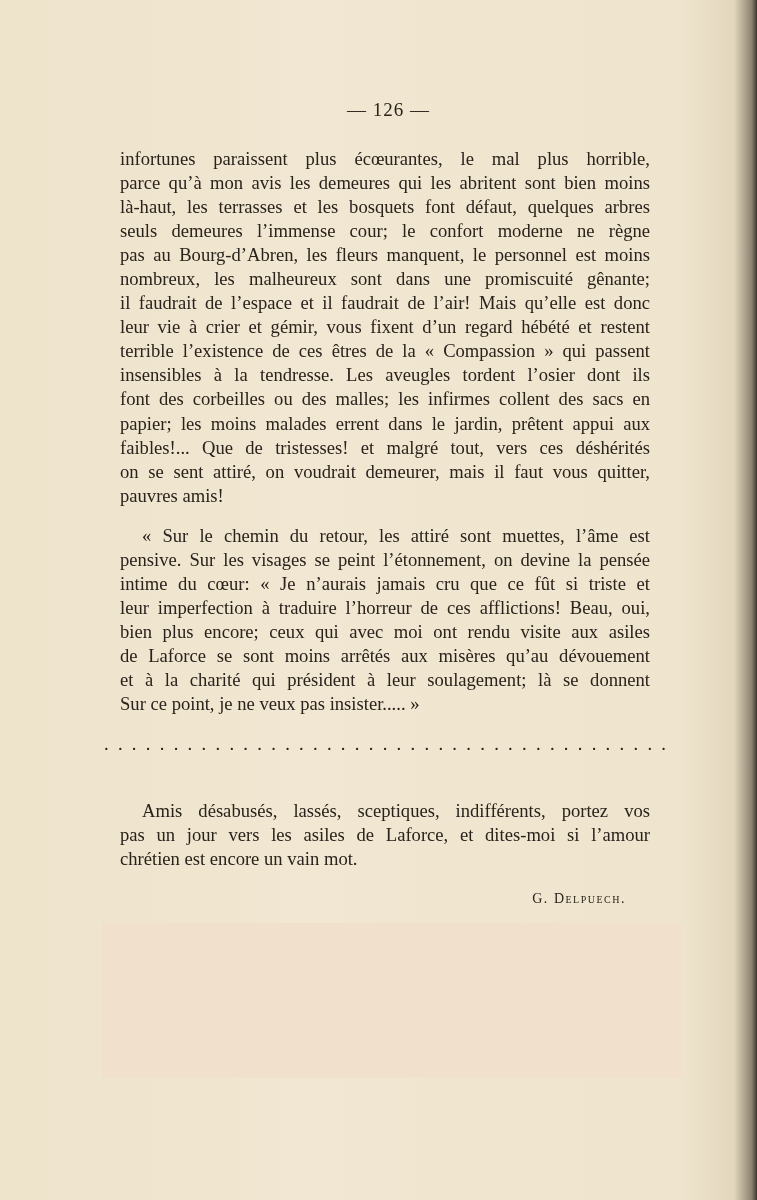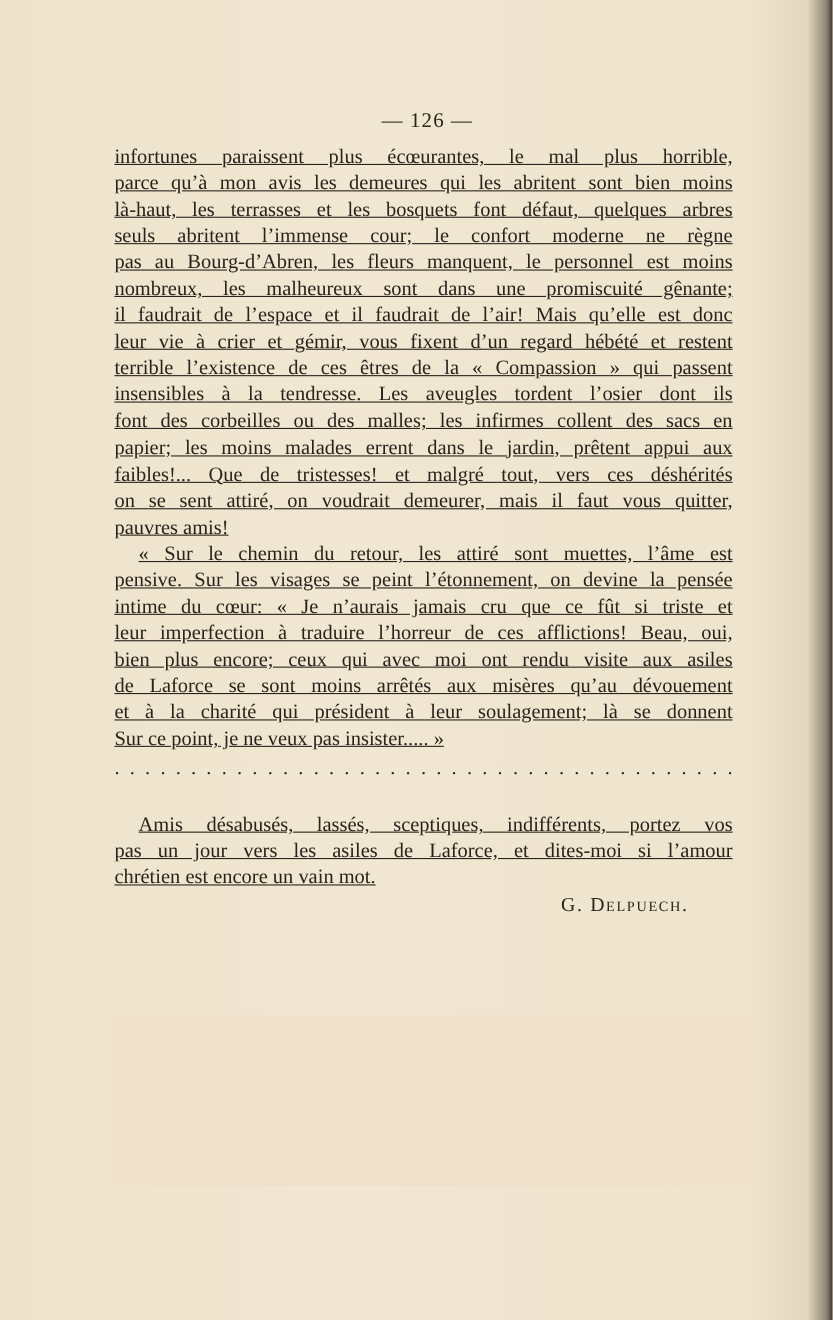--- a/index.html
+++ b/index.html
@@ -17,51 +17,51 @@
   .folio {
     position: absolute; top: 99px; left: 0; width: 757px;
     text-align: center; font-size: 19px; letter-spacing: 1px;
     margin-left: 10px;
   }
   .text {
     position: absolute; left: 104px; width: 562px; top: 131px;
     font-size: 18.6px; line-height: 24.05px;
     text-align: justify;
   }
-  .text p { margin: 0; text-decoration: underline; }
+  .text p { margin: 16px; }
   .line { display: block; text-align: justify; text-align-last: justify; white-space: nowrap; }
   .line.last { text-align-last: left; }
   .indent { padding-left: 22px; }
   .dots {
     display: block; letter-spacing: 0; white-space: nowrap; overflow: hidden;
     margin-top: 3px; text-align-last: justify; text-align: justify;
   }
   .gap { height: 27px; }
   .signature {
     display: block; text-align: right; padding-right: 40px;
-    font-size: 18px; letter-spacing: 1.5px;
+    font-size: 14px; letter-spacing: 1.5px;
   }
   .signature .sc { font-variant: small-caps; }
   .blank-region {
     position: absolute; left: 102px; top: 923px; width: 581px; height: 155px;
     background: #f1e0cc;
   }
 </style>
 </head>
 <body>
 
 <div class="page">
   <div class="folio">— 126 —</div>
 
   <div class="text">
     <p>
       <span class="line">infortunes paraissent plus écœurantes, le mal plus horrible,</span>
       <span class="line">parce qu’à mon avis les demeures qui les abritent sont bien moins</span>
       <span class="line">là-haut, les terrasses et les bosquets font défaut, quelques arbres</span>
-      <span class="line">seuls abritent l’immense cour; le confort moderne ne règne</span>
+      <span class="line">seuls demeures l’immense cour; le confort moderne ne règne</span>
       <span class="line">pas au Bourg-d’Abren, les fleurs manquent, le personnel est moins</span>
       <span class="line">nombreux, les malheureux sont dans une promiscuité gênante;</span>
       <span class="line">il faudrait de l’espace et il faudrait de l’air! Mais qu’elle est donc</span>
       <span class="line">leur vie à crier et gémir, vous fixent d’un regard hébété et restent</span>
       <span class="line">terrible l’existence de ces êtres de la « Compassion » qui passent</span>
       <span class="line">insensibles à la tendresse. Les aveugles tordent l’osier dont ils</span>
       <span class="line">font des corbeilles ou des malles; les infirmes collent des sacs en</span>
       <span class="line">papier; les moins malades errent dans le jardin, prêtent appui aux</span>
       <span class="line">faibles!... Que de tristesses! et malgré tout, vers ces déshérités</span>
       <span class="line">on se sent attiré, on voudrait demeurer, mais il faut vous quitter,</span>

